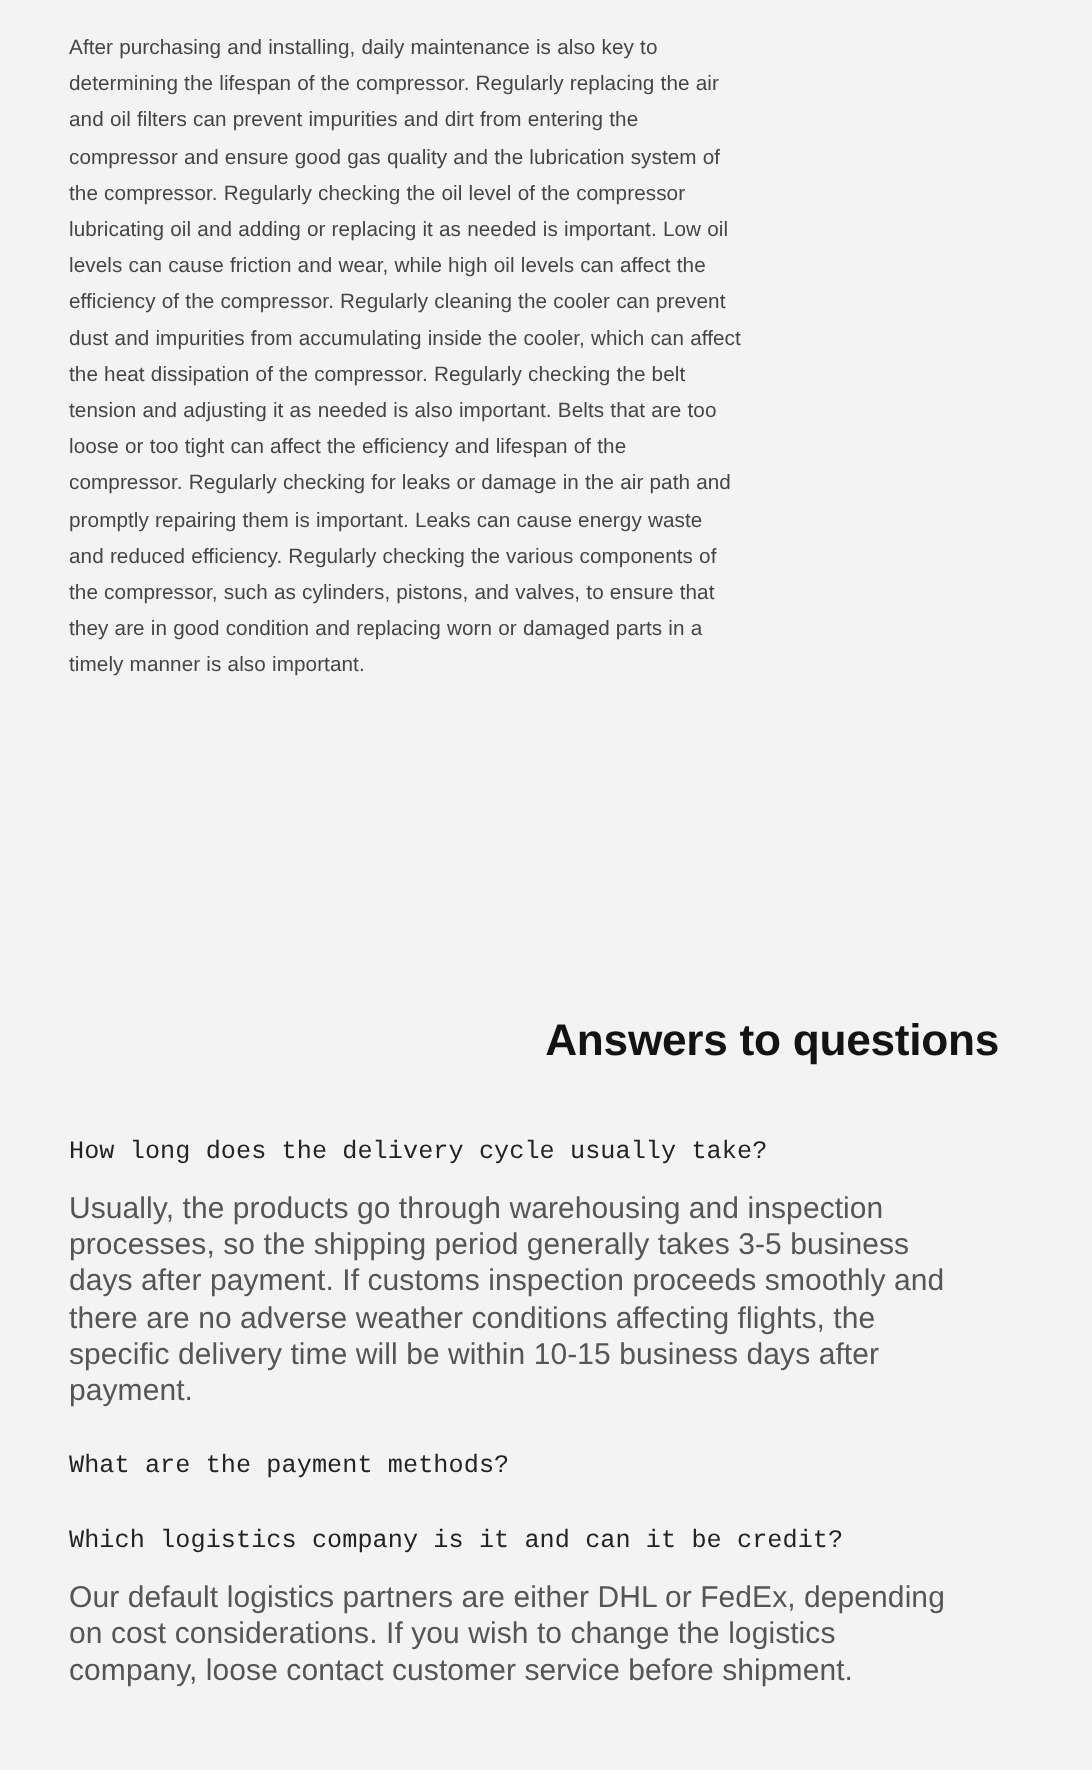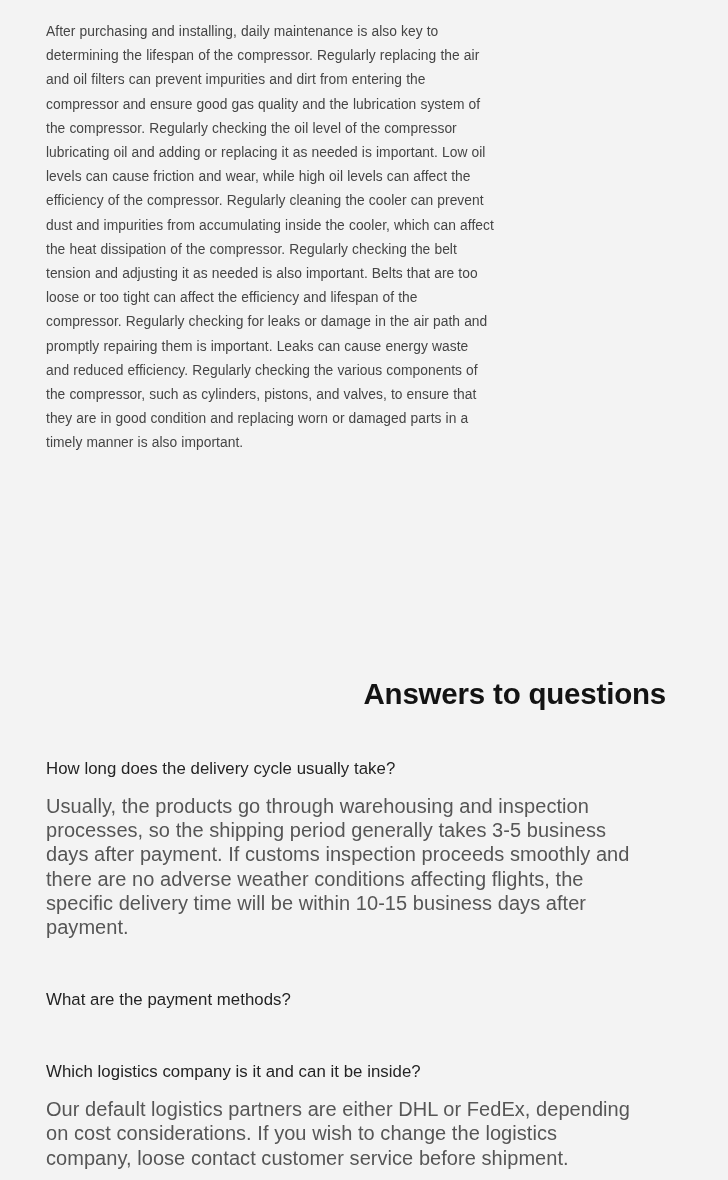--- a/index.html
+++ b/index.html
@@ -59,29 +59,30 @@
     padding: 0;
     list-style: none;
   }
   .faq-item {
     margin: 0;
   }
   .faq-item.first-item {
     margin-top: 46px;
   }
   .faq-item.later-item {
-    margin-top: 50px;
+    margin-top: 28px;
   }
   .faq-question {
     margin: 0 0 14px 0;
     font-size: 16.8px;
     line-height: 22px;
     font-weight: normal;
     color: #232323;
     letter-spacing: 0.05px;
+    font-family: Liberation Mono, monospace;
   }
   .faq-answer {
     margin: 0;
     font-size: 20px;
     line-height: 24.2px;
     color: #565656;
     max-width: 600px;
     letter-spacing: 0.05px;
   }
 </style>
@@ -101,19 +102,19 @@
       <li class="faq-item first-item">
         <h3 class="faq-question">How long does the delivery cycle usually take?</h3>
         <p class="faq-answer">Usually, the products go through warehousing and inspection processes, so the shipping period generally takes 3-5 business days after payment. If customs inspection proceeds smoothly and there are no adverse weather conditions affecting flights, the specific delivery time will be within 10-15 business days after payment.</p>
       </li>
 
       <li class="faq-item later-item">
         <h3 class="faq-question">What are the payment methods?</h3>
       </li>
 
       <li class="faq-item later-item">
-        <h3 class="faq-question">Which logistics company is it and can it be inside?</h3>
+        <h3 class="faq-question">Which logistics company is it and can it be credit?</h3>
         <p class="faq-answer">Our default logistics partners are either DHL or FedEx, depending on cost considerations. If you wish to change the logistics company, loose contact customer service before shipment.</p>
       </li>
     </ul>
   </section>
 
 </div>
 
 </body></html>

